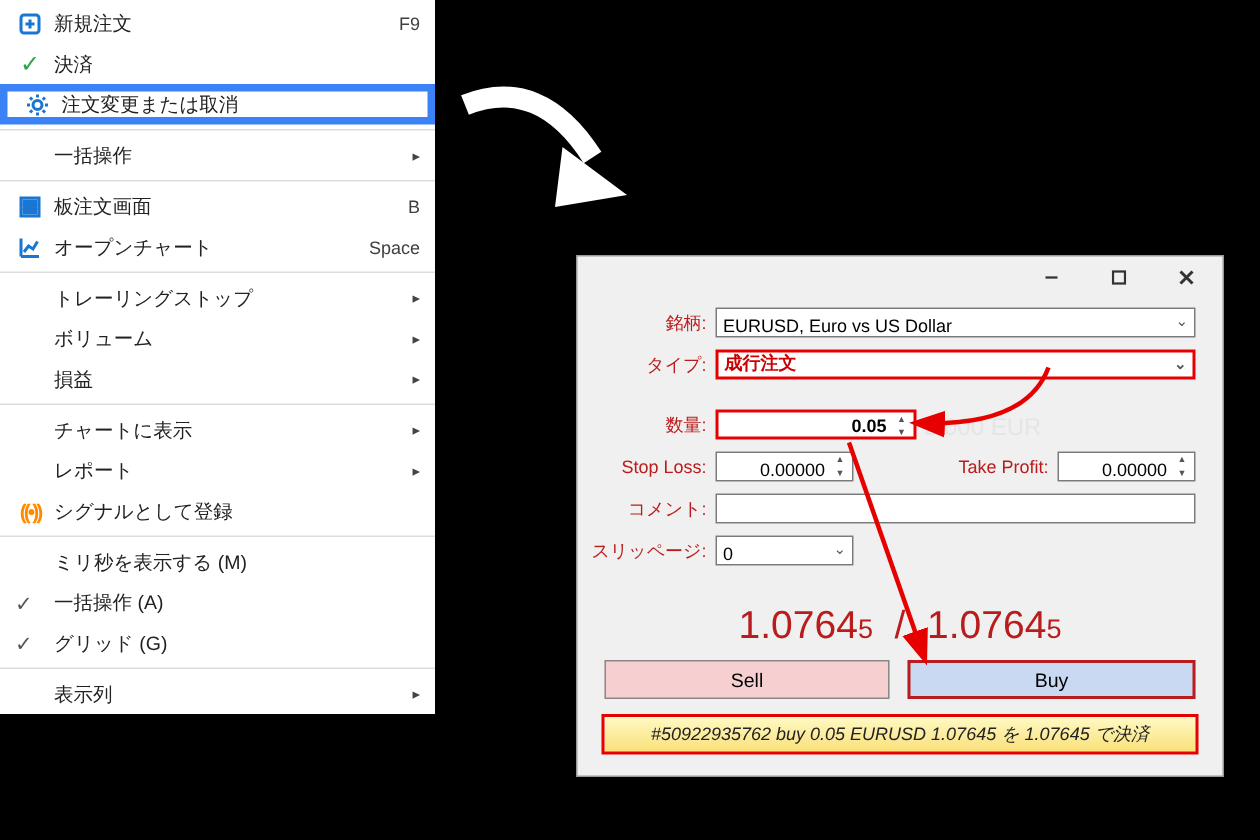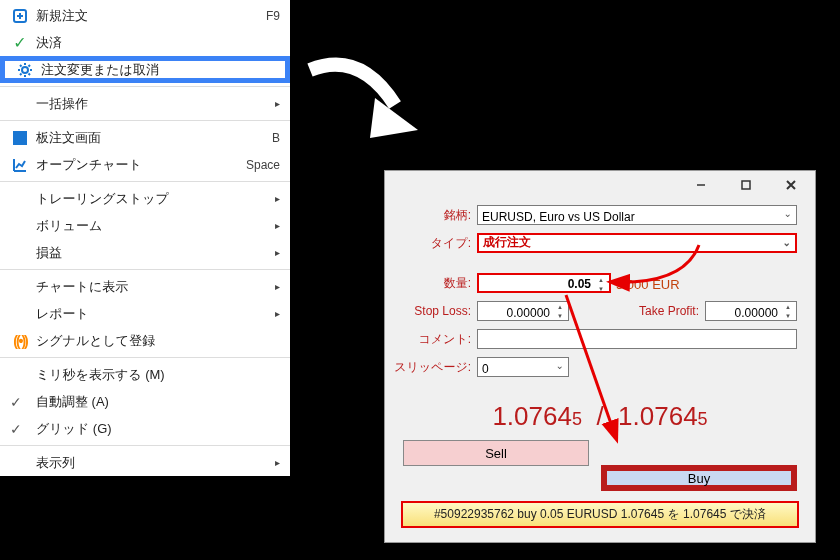--- a/index.html
+++ b/index.html
@@ -34,24 +34,24 @@
   .sel { position:relative;}
   .sel .caret { position:absolute; right:4px; top:2px; font-size:10px; color:#555;}
   .spark { position:relative;}
   .spinbtns { position:absolute; right:1px; top:1px; width:14px; height:18px; display:flex; flex-direction:column;}
   .spinbtns div{ flex:1; font-size:6px; text-align:center; color:#555; line-height:9px;}
   .quote { text-align:center; font-size:26px; color:#b91c1c; padding:18px 0 4px;}
   .quote .sm{ font-size:18px;}
   .btnrow { display:flex; padding:4px 18px; gap:12px;}
   .btnrow .btn { flex:1; height:26px; display:flex; align-items:center; justify-content:center; font-size:13px;}
   .btn.sell { background:#f6cfd0; border:1px solid #888;}
-  .btn.buy  { background:#c9d9f2; border:6px solid #b91c1c;margin-top:25px;}
-  .status { margin:6px 16px 14px; background:linear-gradient(#fff9c4,#f9e07a); border:2.5px solid #e60000; text-align:center; font-size:12px; padding:3px 0; color:#222;}
+  .btn.buy  { background:#c9d9f2; border:2px solid #b91c1c;}
+  .status { margin:6px 16px 14px; background:linear-gradient(#fff9c4,#f9e07a); border:2.5px solid #e60000; text-align:center; font-size:12px; padding:3px 0; color:#222;font-style:italic;}
   .hlred { border:2.5px solid #e60000;font-weight:bold;}
-  .extra-lot { position:absolute; left:616px; top:277px; font-size:13px; color:#c2410c;}
+  .extra-lot { position:absolute; left:616px; top:277px; font-size:16px; color:#e5e5e5;}
 
   
   .innerarrows { position:absolute; left:384px; top:170px; width:432px; height:330px; pointer-events:none;}
 
 </style>
 </head>
 <body>
 
 <div class="menu">
   <div class="item">
@@ -130,21 +130,21 @@
     <span class="iconslot signalicon">((•))</span>
     <span class="label">シグナルとして登録</span>
   </div>
   <hr>
   <div class="item">
       <span class="iconslot"></span>
       <span class="label">ミリ秒を表示する (M)</span>
     </div>
   <div class="item check">
       <span class="iconslot"></span>
-      <span class="label">自動調整 (A)</span>
+      <span class="label">一括操作 (A)</span>
     </div>
   <div class="item check">
       <span class="iconslot"></span>
       <span class="label">グリッド (G)</span>
     </div>
   <hr>
   <div class="item has-sub">
       <span class="iconslot"></span>
       <span class="label">表示列</span>
     </div>

